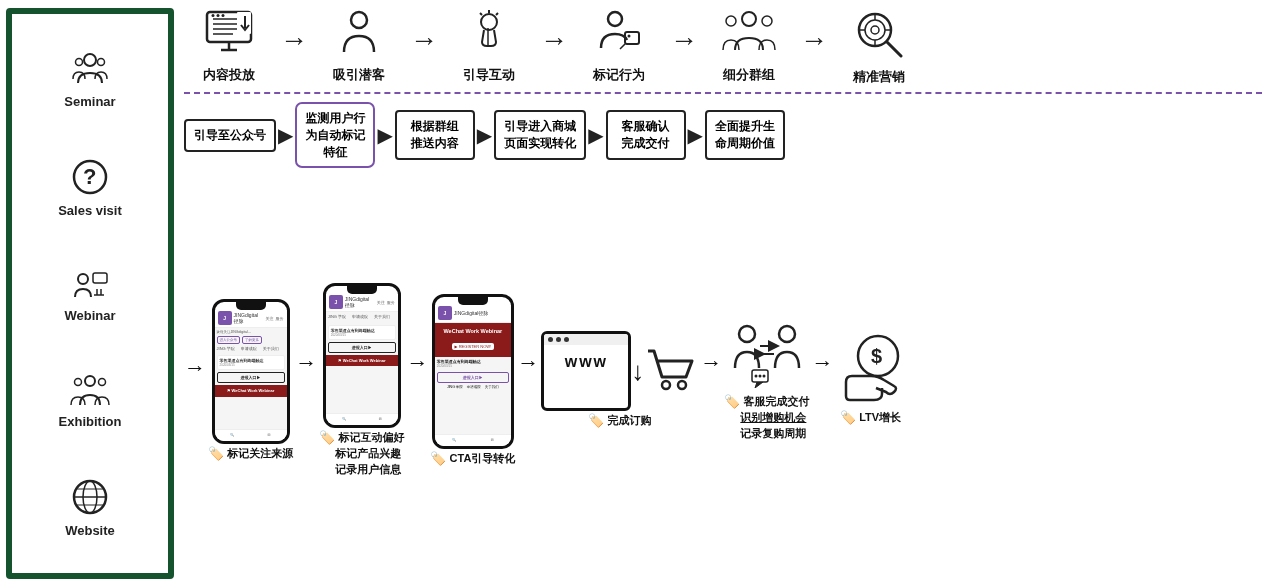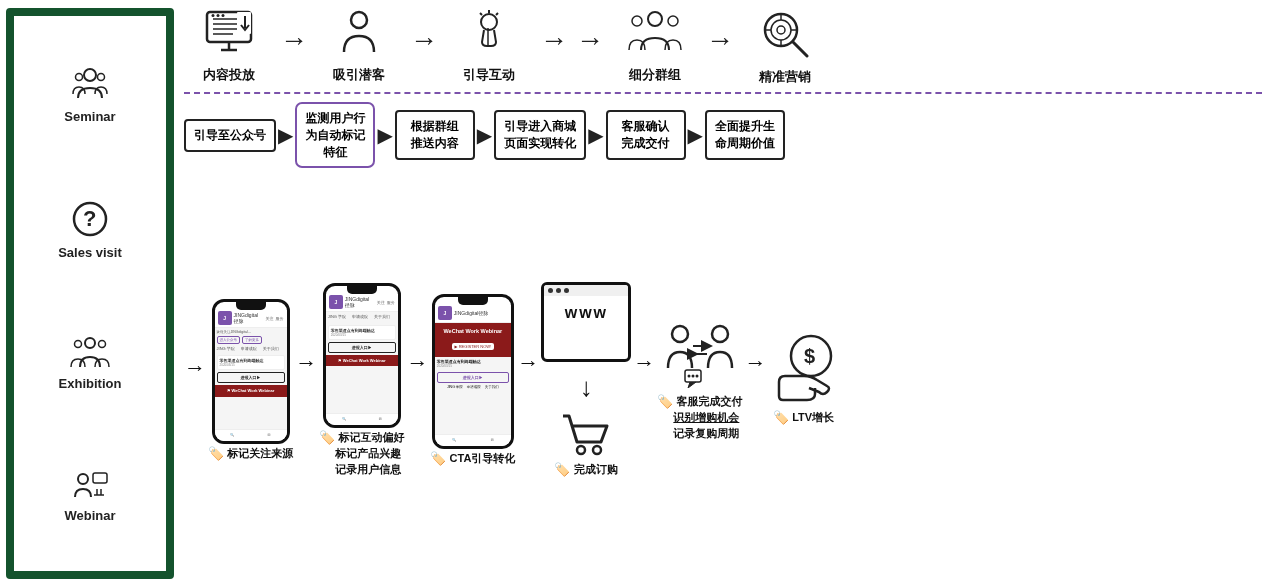--- a/index.html
+++ b/index.html
@@ -10,21 +10,21 @@
       height: 587px;
       overflow: hidden;
       display: flex;
       flex-direction: row;
     }
 
     
     .sidebar {
       width: 168px;
       min-width: 168px;
-      border: 8px solid #14532d;
+      border: 6px solid #14532d;
       border-radius: 4px;
       display: flex;
       flex-direction: column;
       align-items: center;
       justify-content: space-around;
       padding: 10px 0;
       margin: 8px 0 8px 6px;
     }
     .sidebar-item {
       display: flex;
@@ -330,47 +330,59 @@
       <svg width="38" height="38" viewBox="0 0 38 38" fill="none">
         <circle cx="19" cy="19" r="16" stroke="#222" stroke-width="2.5" fill="none"></circle>
         <text x="12" y="26" font-size="22" fill="#222" font-weight="bold">?</text>
       </svg>
     </div>
     <span class="label">Sales visit</span>
   </div>
 
   <div class="sidebar-item">
     <div class="icon-wrap">
-      <svg width="40" height="34" viewBox="0 0 40 34" fill="none">
-
-        <circle cx="20" cy="8" r="5" stroke="#222" stroke-width="2" fill="none"></circle>
-        <path d="M10 32 Q10 22 20 22 Q30 22 30 32" stroke="#222" stroke-width="2" fill="none"></path>
-        <circle cx="8" cy="9" r="3.5" stroke="#222" stroke-width="1.5" fill="none"></circle>
-        <path d="M1 32 Q1 24 8 24 Q15 24 15 32" stroke="#222" stroke-width="1.5" fill="none"></path>
-        <circle cx="32" cy="9" r="3.5" stroke="#222" stroke-width="1.5" fill="none"></circle>
-        <path d="M25 32 Q25 24 32 24 Q39 24 39 32" stroke="#222" stroke-width="1.5" fill="none"></path>
-      </svg>
-    </div>
-    <span class="label">Exhibition</span>
-  </div>
-
-  <div class="sidebar-item">
-    <div class="icon-wrap">
       <svg width="38" height="34" viewBox="0 0 38 34" fill="none">
         <circle cx="12" cy="12" r="5" stroke="#222" stroke-width="2" fill="none"></circle>
         <path d="M4 30 Q4 22 12 22 Q20 22 20 30" stroke="#222" stroke-width="2" fill="none"></path>
         <rect x="22" y="6" width="14" height="10" rx="2" stroke="#222" stroke-width="1.5" fill="none"></rect>
         <path d="M26 22 L26 28" stroke="#222" stroke-width="1.5"></path>
         <path d="M30 22 L30 28" stroke="#222" stroke-width="1.5"></path>
         <line x1="23" y1="28" x2="33" y2="28" stroke="#222" stroke-width="1.5"></line>
       </svg>
     </div>
     <span class="label">Webinar</span>
   </div>
 
+  <div class="sidebar-item">
+    <div class="icon-wrap">
+      <svg width="40" height="34" viewBox="0 0 40 34" fill="none">
+
+        <circle cx="20" cy="8" r="5" stroke="#222" stroke-width="2" fill="none"></circle>
+        <path d="M10 32 Q10 22 20 22 Q30 22 30 32" stroke="#222" stroke-width="2" fill="none"></path>
+        <circle cx="8" cy="9" r="3.5" stroke="#222" stroke-width="1.5" fill="none"></circle>
+        <path d="M1 32 Q1 24 8 24 Q15 24 15 32" stroke="#222" stroke-width="1.5" fill="none"></path>
+        <circle cx="32" cy="9" r="3.5" stroke="#222" stroke-width="1.5" fill="none"></circle>
+        <path d="M25 32 Q25 24 32 24 Q39 24 39 32" stroke="#222" stroke-width="1.5" fill="none"></path>
+      </svg>
+    </div>
+    <span class="label">Exhibition</span>
+  </div>
+
+  <div class="sidebar-item">
+    <div class="icon-wrap">
+      <svg width="38" height="38" viewBox="0 0 38 38" fill="none">
+        <circle cx="19" cy="19" r="16" stroke="#222" stroke-width="2.5" fill="none"></circle>
+        <ellipse cx="19" cy="19" rx="7" ry="16" stroke="#222" stroke-width="1.5" fill="none"></ellipse>
+        <line x1="3" y1="19" x2="35" y2="19" stroke="#222" stroke-width="1.5"></line>
+        <line x1="5" y1="11" x2="33" y2="11" stroke="#222" stroke-width="1"></line>
+        <line x1="5" y1="27" x2="33" y2="27" stroke="#222" stroke-width="1"></line>
+      </svg>
+    </div>
+    <span class="label">Website</span>
+  </div>
 </div>
 
 <div class="main">
 
   <div class="top-flow">
 
     <div class="flow-step">
       <div class="step-icon">
         <svg width="52" height="46" viewBox="0 0 52 46" fill="none">
           <rect x="4" y="2" width="44" height="30" rx="3" stroke="#222" stroke-width="2.5" fill="none"></rect>
@@ -421,20 +433,33 @@
 
           <path d="M16 20 L14 32 Q14 36 19 36 L23 36 Q28 36 28 32 L26 20" stroke="#222" stroke-width="2" fill="none"></path>
           <line x1="20" y1="18" x2="20" y2="36" stroke="#222" stroke-width="1.5"></line>
         </svg>
       </div>
       <span class="step-label">引导互动</span>
     </div>
 
     <span class="arrow-right">→</span>
 
+    <div class="flow-step">
+      <div class="step-icon">
+        <svg width="44" height="46" viewBox="0 0 44 46" fill="none">
+          <circle cx="18" cy="9" r="7" stroke="#222" stroke-width="2.5" fill="none"></circle>
+          <path d="M4 38 Q4 24 18 24 Q27 24 30 30" stroke="#222" stroke-width="2.5" fill="none"></path>
+
+          <rect x="28" y="22" width="14" height="12" rx="2" stroke="#222" stroke-width="2" fill="none"></rect>
+          <circle cx="32" cy="26" r="1.5" fill="#222"></circle>
+          <polyline points="28,34 23,39 28,34" fill="none" stroke="#222" stroke-width="1.5"></polyline>
+        </svg>
+      </div>
+      <span class="step-label">标记行为</span>
+    </div>
 
     <span class="arrow-right">→</span>
 
     <div class="flow-step">
       <div class="step-icon">
         <svg width="56" height="46" viewBox="0 0 56 46" fill="none">
           <circle cx="28" cy="9" r="7" stroke="#222" stroke-width="2" fill="none"></circle>
           <path d="M14 40 Q14 28 28 28 Q42 28 42 40" stroke="#222" stroke-width="2" fill="none"></path>
           <circle cx="10" cy="11" r="5" stroke="#222" stroke-width="1.5" fill="none"></circle>
           <path d="M2 40 Q2 30 10 30 Q18 30 18 40" stroke="#222" stroke-width="1.5" fill="none"></path>
@@ -622,21 +647,21 @@
         <div class="tag-item">
           <span class="tag-icon">🏷️</span>
           <span>CTA引导转化</span>
         </div>
       </div>
     </div>
 
     <span class="small-arrow">→</span>
 
     <div class="bottom-col">
-      <div style="display:flex;flex-direction:column;align-items:center;gap:12px;">
+      <div style="display:flex;flex-direction:row;align-items:center;gap:0;">
         <div class="www-box">
           <div class="www-top-bar">
             <div class="www-dot"></div>
             <div class="www-dot"></div>
             <div class="www-dot"></div>
           </div>
           <div class="www-content">www</div>
         </div>
 
         <div style="font-size:26px;color:#111;line-height:1;">↓</div>

